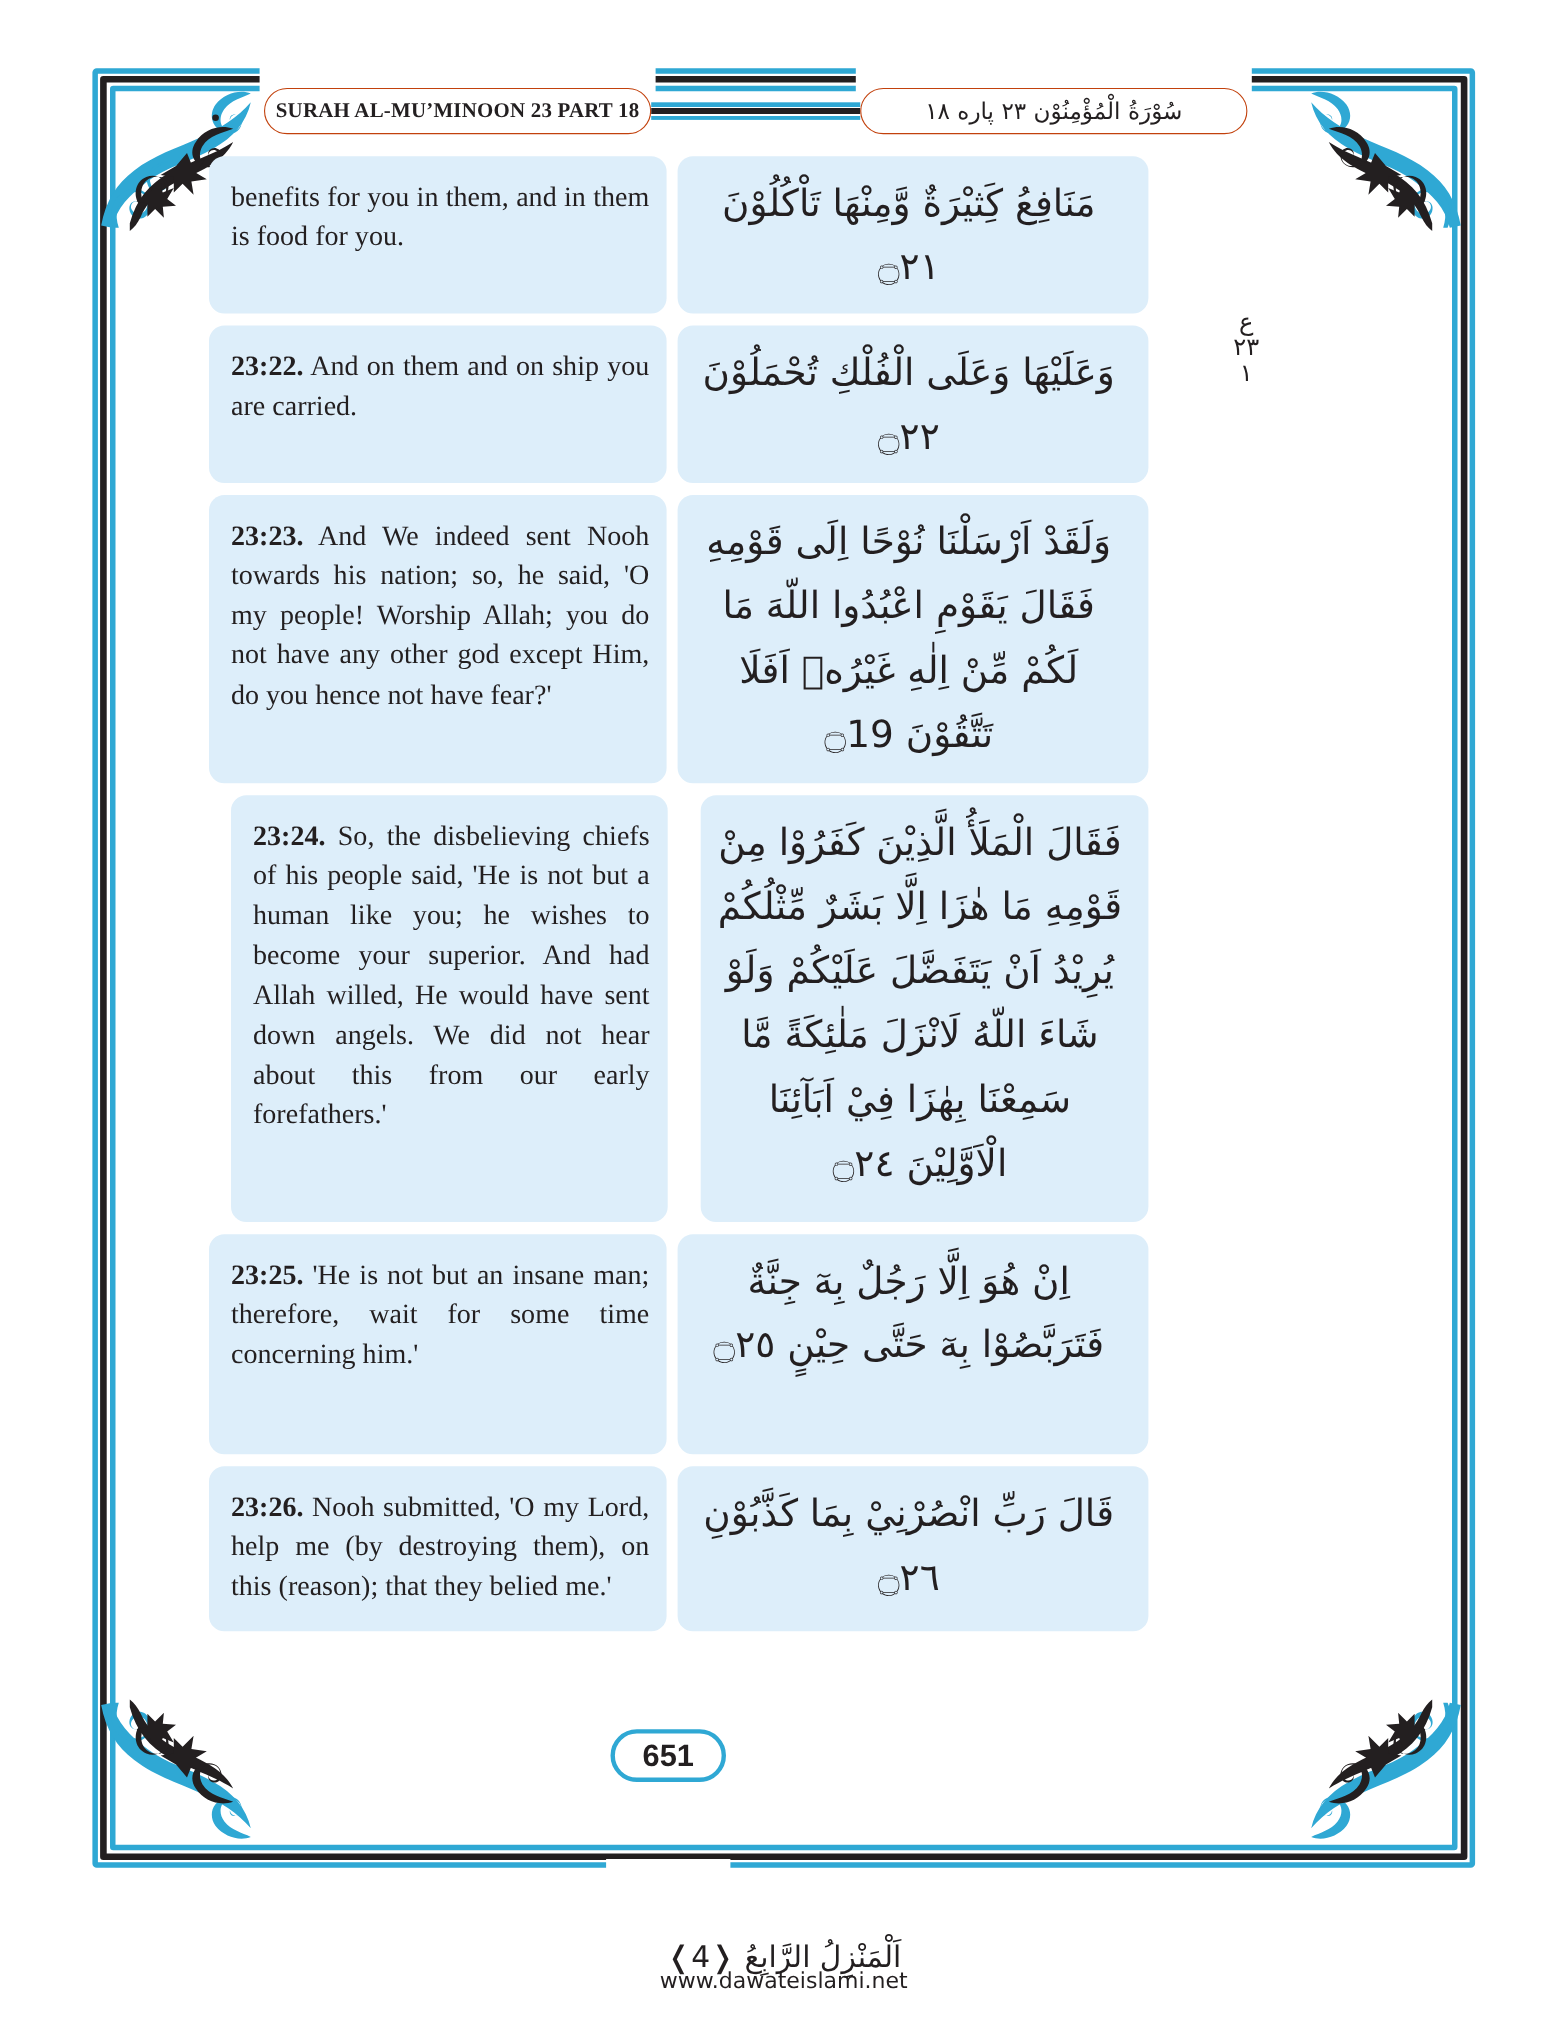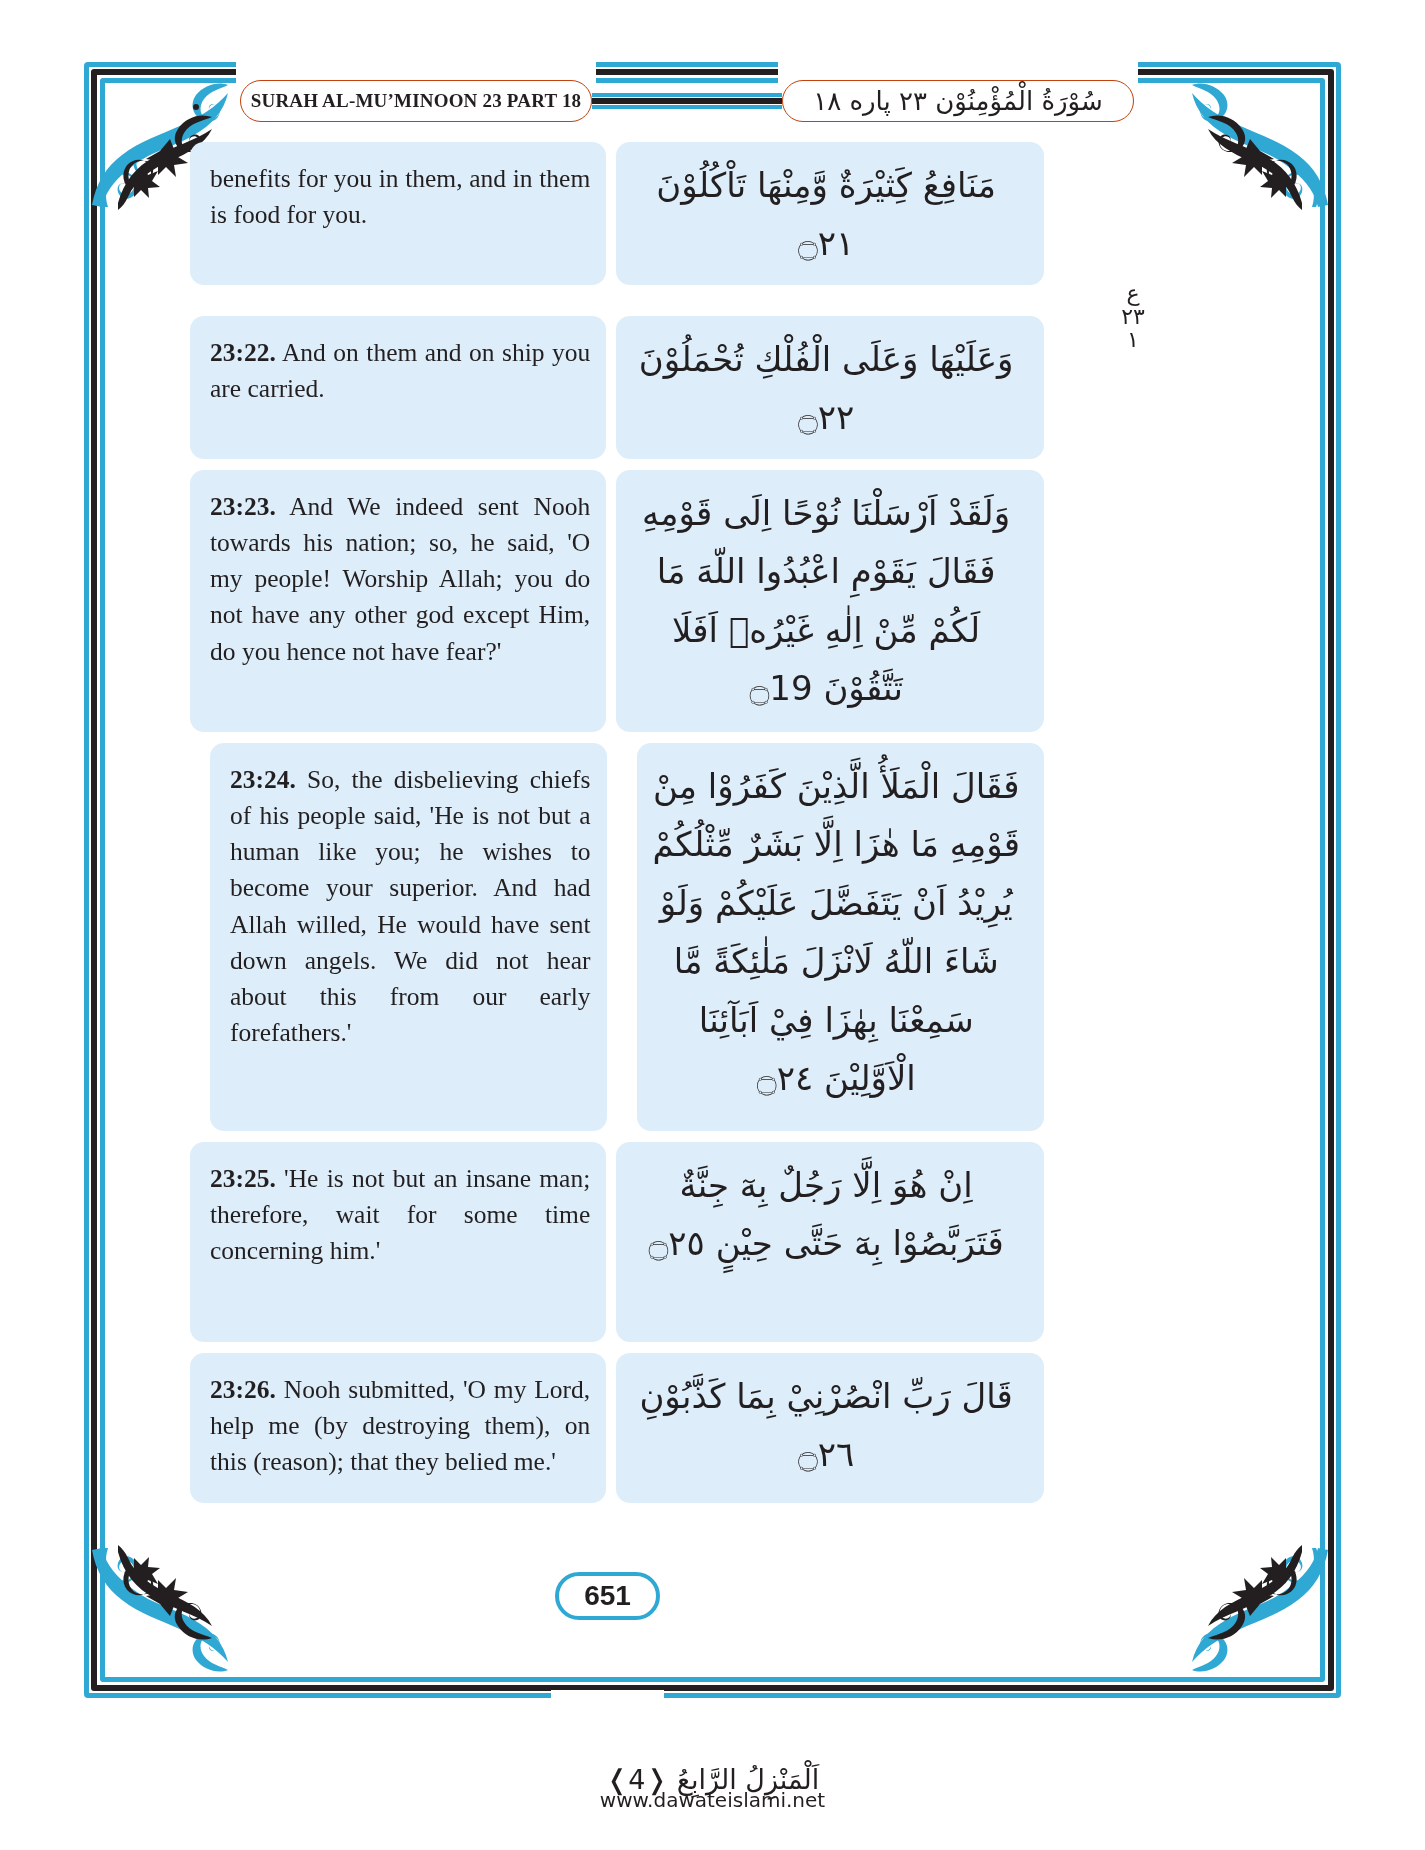--- a/index.html
+++ b/index.html
@@ -87,21 +87,21 @@
   .hdr-left-text {
     font-family: "Liberation Serif", serif;
     font-weight: bold;
     font-size: 19px;
     letter-spacing: 0.2px;
     color: #231f20;
     white-space: nowrap;
   }
   .hdr-right-text {
     font-family: "DejaVu Sans", sans-serif;
-    font-size: 26px;
+    font-size: 21px;
     color: #231f20;
     direction: rtl;
     white-space: nowrap;
     line-height: 1;
   }
 
   
   .tab-connector {
     position: absolute;
     top: 93px;
@@ -215,21 +215,21 @@
     line-height: 1.72;
     color: #231f20;
   }
   .vnum {
     font-weight: bold;
   }
   .cell-en .body { }
 
   
   .r1 .cell { min-height: 108px; }
-  .r2 .cell { min-height: 110px; margin-top: 20px; }
+  .r2 .cell { min-height: 110px; }
   .r3 .cell { min-height: 262px; }
   .r4 .cell { min-height: 388px; margin-left: 20px; }
   .r5 .cell { min-height: 200px; }
   .r6 .cell { min-height: 150px; }
 </style>
 </head>
 <body>
 
 <div class="page">
 

